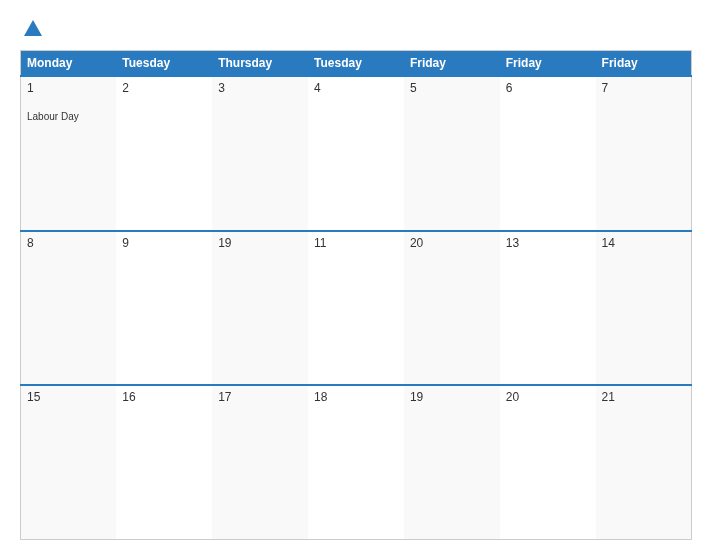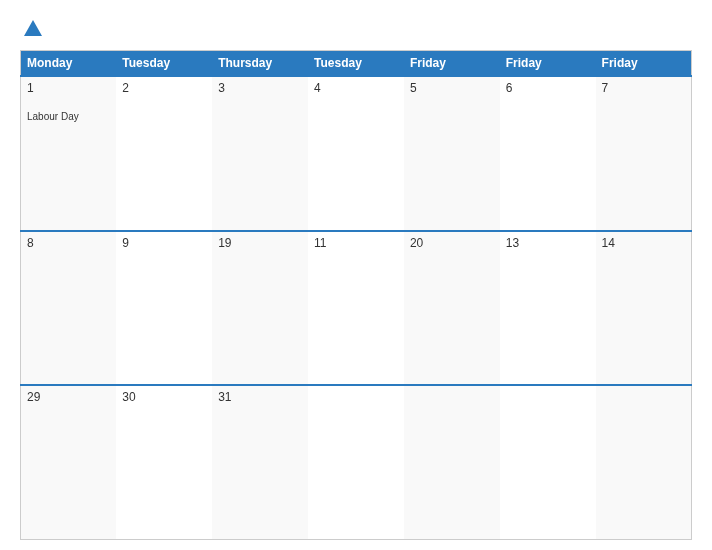--- a/index.html
+++ b/index.html
@@ -176,30 +176,38 @@
           <td>
             <span class="day-num">20</span>
           </td>
           <td>
             <span class="day-num">13</span>
           </td>
           <td>
             <span class="day-num">14</span>
           </td>
         </tr>
-        <tr class="last-row">
-          <td>
-            <span class="day-num">29</span>
-          </td>
-          <td>
-            <span class="day-num">30</span>
-          </td>
-          <td>
-            <span class="day-num">31</span>
-          </td>
-          <td></td>
-          <td></td>
-          <td></td>
-          <td></td>
+        <tr>
+          <td>
+            <span class="day-num">15</span>
+          </td>
+          <td>
+            <span class="day-num">16</span>
+          </td>
+          <td>
+            <span class="day-num">17</span>
+          </td>
+          <td>
+            <span class="day-num">18</span>
+          </td>
+          <td>
+            <span class="day-num">19</span>
+          </td>
+          <td>
+            <span class="day-num">20</span>
+          </td>
+          <td>
+            <span class="day-num">21</span>
+          </td>
         </tr>
       </tbody>
   </table>
 </div>
 
 </body></html>

